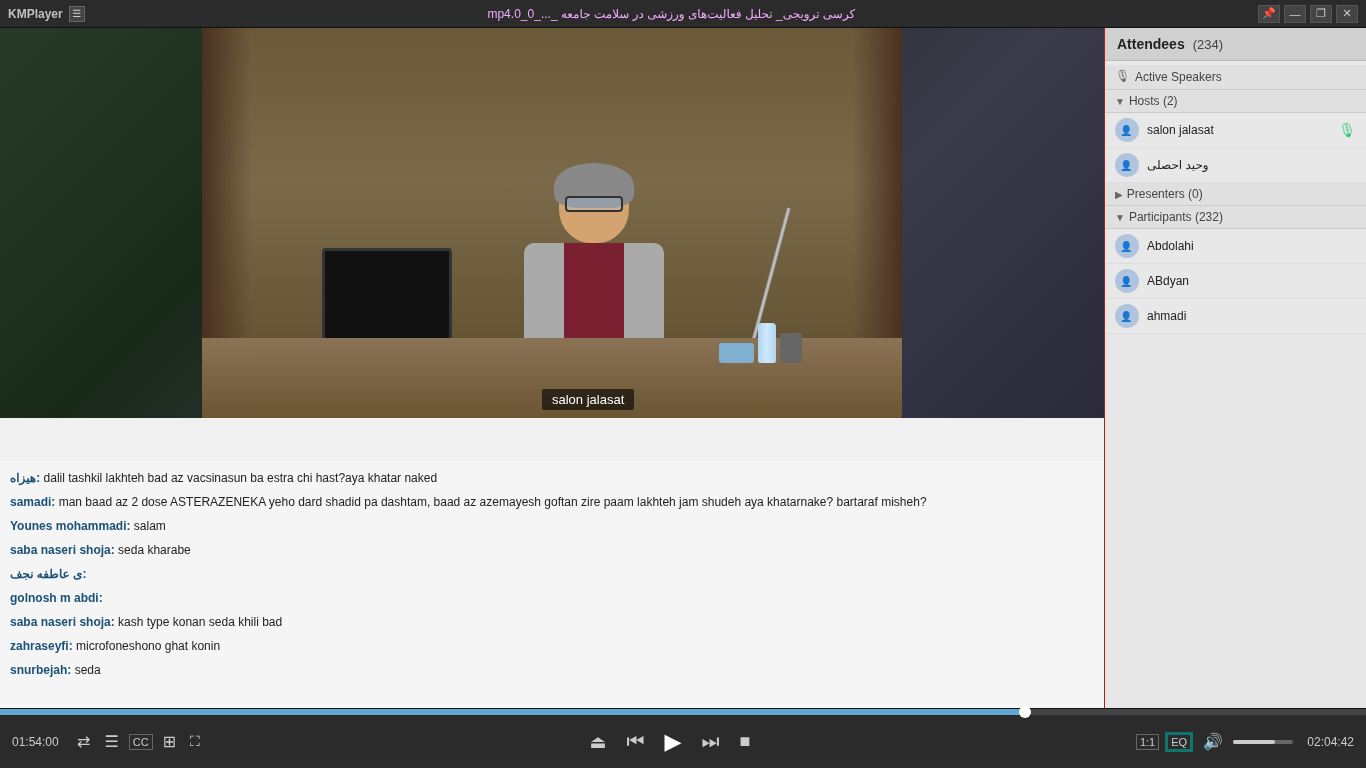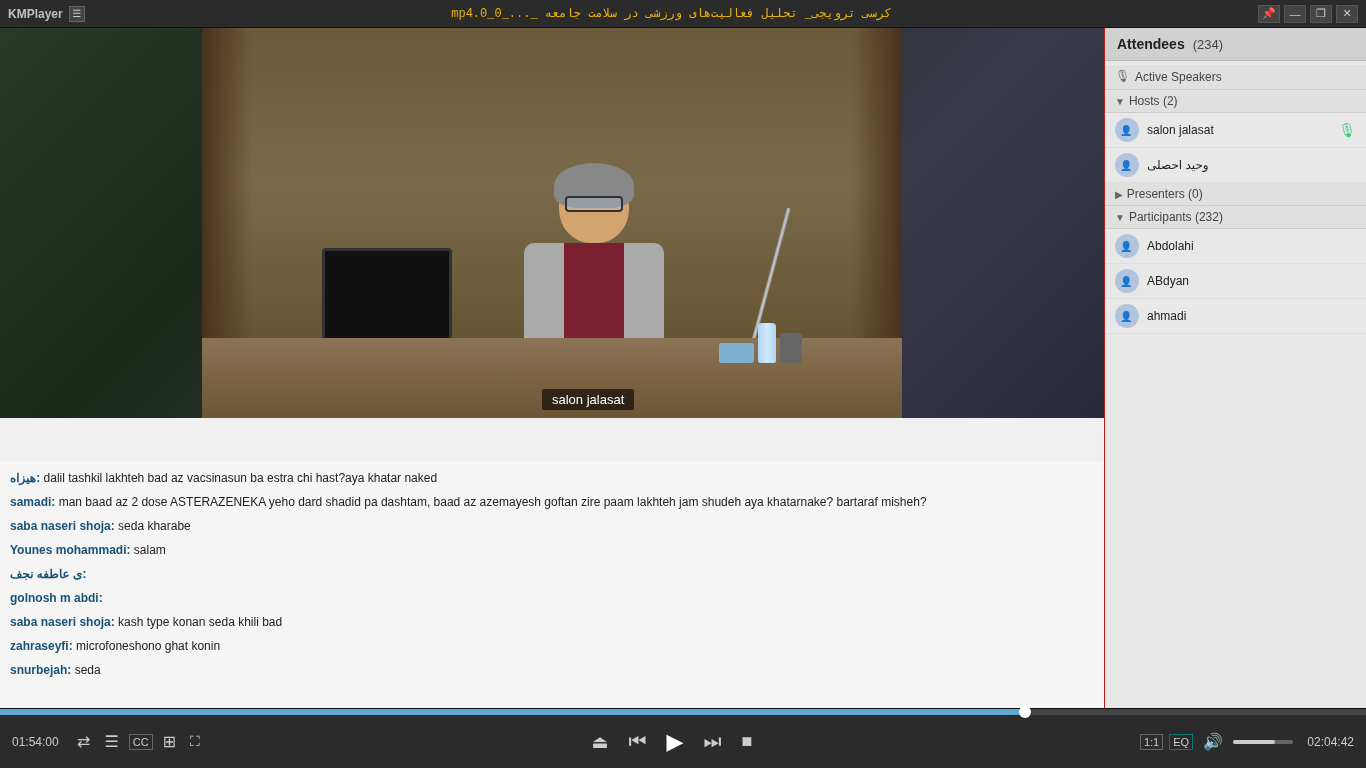--- a/index.html
+++ b/index.html
@@ -37,23 +37,22 @@
     #minimize-btn {
       width: 16px; height: 16px;
       background: #444;
       border: 1px solid #666;
       display: flex; align-items: center; justify-content: center;
       cursor: pointer;
       font-size: 10px; color: #ccc;
     }
     #titlebar-title {
       font-size: 12px;
-      color: #eab308;
+      color: #f0abfc;
       direction: rtl;
-      font-family: Liberation Mono, monospace;
     }
     #titlebar-controls {
       display: flex;
       gap: 4px;
     }
     .ctrl-btn {
       width: 22px; height: 18px;
       background: #444;
       border: 1px solid #555;
       display: flex; align-items: center; justify-content: center;
@@ -511,22 +510,22 @@
           <div id="salon-label">salon jalasat</div>
         </div>
       </div>
     </div>
 
     <div id="chat-panel">
       <div id="chat-messages">
 
       <div class="chat-msg"><span class="sender">هیزاه:</span> dalil tashkil lakhteh bad az vacsinasun ba estra chi hast?aya khatar naked</div>
           <div class="chat-msg"><span class="sender">samadi:</span> man baad az 2 dose ASTERAZENEKA yeho dard shadid pa dashtam, baad az azemayesh goftan zire paam lakhteh jam shudeh aya khatarnake? bartaraf misheh?</div>
+          <div class="chat-msg"><span class="sender">Younes mohammadi:</span> salam</div>
           <div class="chat-msg"><span class="sender">saba naseri shoja:</span> seda kharabe</div>
-          <div class="chat-msg"><span class="sender">Younes mohammadi:</span> salam</div>
           <div class="chat-msg"><span class="sender">ی عاطفه نجف:</span></div>
           <div class="chat-msg"><span class="sender">golnosh m abdi:</span></div>
           <div class="chat-msg"><span class="sender">saba naseri shoja:</span> kash type konan seda khili bad</div>
           <div class="chat-msg"><span class="sender">zahraseyfi:</span> microfoneshono ghat konin</div>
           <div class="chat-msg"><span class="sender">snurbejah:</span> seda</div>
         </div>
     </div>
   </div>
 
   <div id="right-panel">
@@ -605,21 +604,21 @@
     </div>
     <div id="controls-center">
       <button class="ctrl-icon-btn" style="font-size:18px;">⏏</button>
       <button class="ctrl-icon-btn" style="font-size:20px;">⏮</button>
       <button class="ctrl-icon-btn" style="font-size:22px; color:#fff;">▶</button>
       <button class="ctrl-icon-btn" style="font-size:20px;">⏭</button>
       <button class="ctrl-icon-btn" style="font-size:18px;">■</button>
     </div>
     <div id="controls-right">
       <button class="ctrl-icon-btn" style="font-size:11px; border:1px solid #666; padding:1px 3px;">1:1</button>
-      <button class="ctrl-icon-btn" style="font-size:11px; border:1px solid #0f766e; padding:1px 3px;">EQ</button>
+      <button class="ctrl-icon-btn" style="font-size:11px; border:3px solid #0f766e; padding:1px 3px;">EQ</button>
       <button class="ctrl-icon-btn">🔊</button>
       <div id="volume-slider">
         <div id="volume-filled"></div>
       </div>
       <span id="time-total">02:04:42</span>
     </div>
   </div>
 </div>
 
 </body></html>

